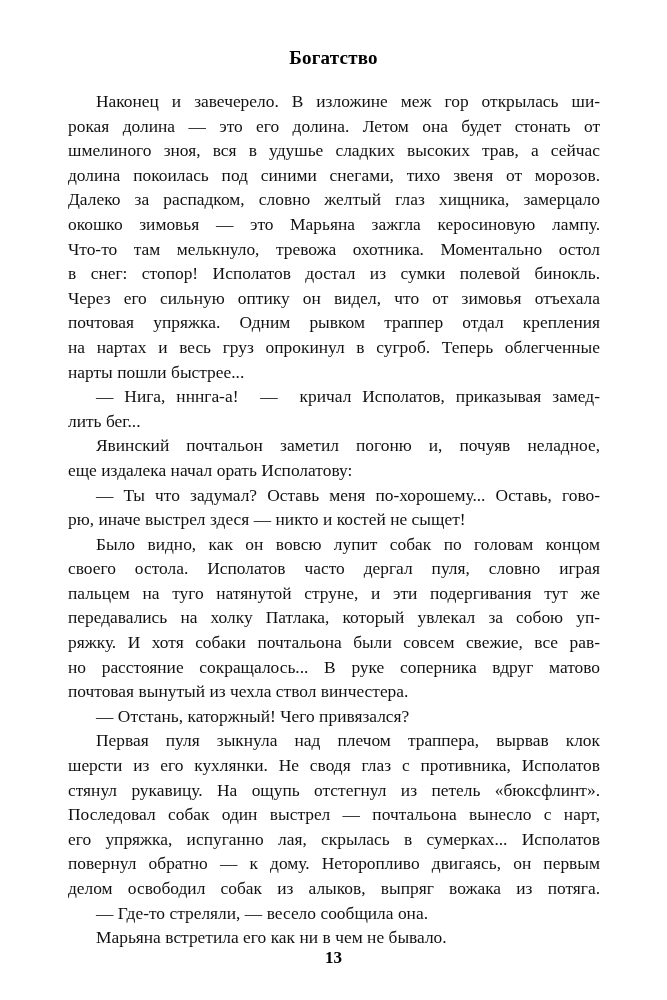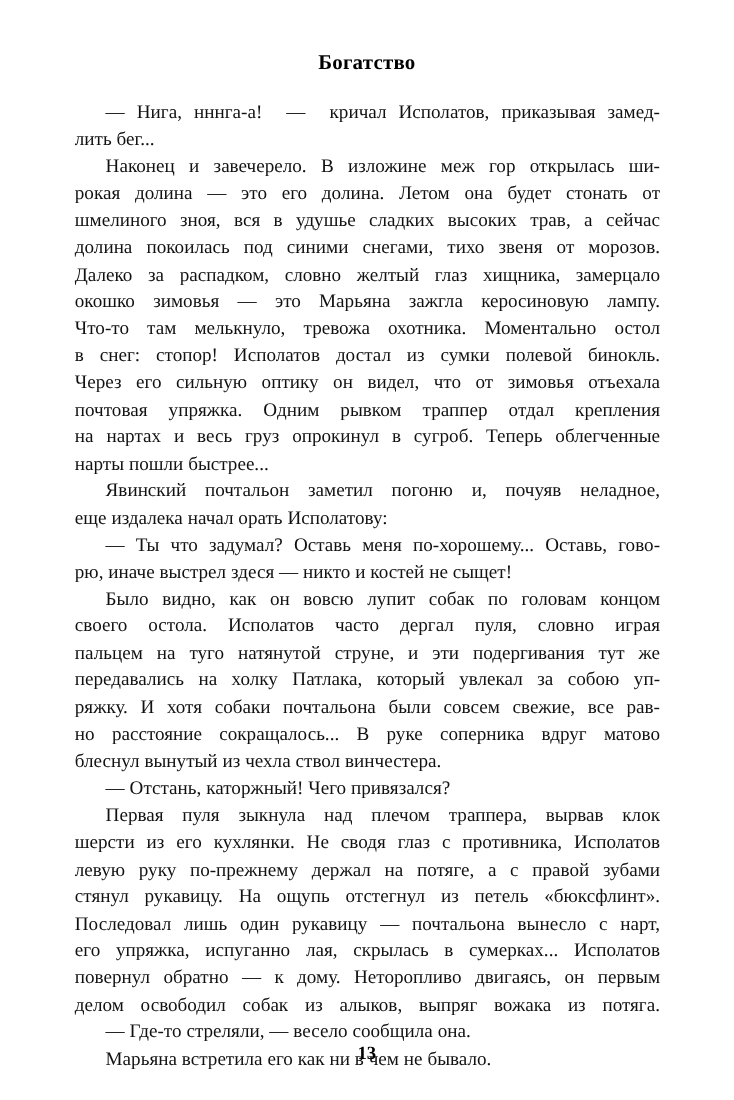--- a/index.html
+++ b/index.html
@@ -81,63 +81,62 @@
 </style>
 </head>
 <body>
 
 <div class="page">
 
   <div class="running-head">Богатство</div>
 
   <div class="textblock">
       <p class="para">
-        <span class="ln first">— Нига, нннга-а!  —  кричал Исполатов, приказывая замед-</span>
-        <span class="ln last">лить бег...</span>
-      </p>
-      <p class="para">
         <span class="ln first">Наконец и завечерело. В изложине меж гор открылась ши-</span>
         <span class="ln">рокая долина — это его долина. Летом она будет стонать от</span>
         <span class="ln">шмелиного зноя, вся в удушье сладких высоких трав, а сейчас</span>
         <span class="ln">долина покоилась под синими снегами, тихо звеня от морозов.</span>
         <span class="ln">Далеко за распадком, словно желтый глаз хищника, замерцало</span>
         <span class="ln">окошко зимовья — это Марьяна зажгла керосиновую лампу.</span>
         <span class="ln">Что-то там мелькнуло, тревожа охотника. Моментально остол</span>
         <span class="ln">в снег: стопор! Исполатов достал из сумки полевой бинокль.</span>
         <span class="ln">Через его сильную оптику он видел, что от зимовья отъехала</span>
         <span class="ln">почтовая упряжка. Одним рывком траппер отдал крепления</span>
         <span class="ln">на нартах и весь груз опрокинул в сугроб. Теперь облегченные</span>
         <span class="ln last">нарты пошли быстрее...</span>
+      </p>
+      <p class="para">
+        <span class="ln first">— Нига, нннга-а!  —  кричал Исполатов, приказывая замед-</span>
+        <span class="ln last">лить бег...</span>
       </p>
       <p class="para">
         <span class="ln first">Явинский почтальон заметил погоню и, почуяв неладное,</span>
         <span class="ln last">еще издалека начал орать Исполатову:</span>
       </p>
       <p class="para">
         <span class="ln first">— Ты что задумал? Оставь меня по-хорошему... Оставь, гово-</span>
         <span class="ln last">рю, иначе выстрел здеся — никто и костей не сыщет!</span>
       </p>
       <p class="para">
         <span class="ln first">Было видно, как он вовсю лупит собак по головам концом</span>
         <span class="ln">своего остола. Исполатов часто дергал пуля, словно играя</span>
         <span class="ln">пальцем на туго натянутой струне, и эти подергивания тут же</span>
         <span class="ln">передавались на холку Патлака, который увлекал за собою уп-</span>
         <span class="ln">ряжку. И хотя собаки почтальона были совсем свежие, все рав-</span>
         <span class="ln">но расстояние сокращалось... В руке соперника вдруг матово</span>
-        <span class="ln last">блеснул вынутый из чехла ствол винчестера.</span>
+        <span class="ln last">почтовая вынутый из чехла ствол винчестера.</span>
       </p>
       <p class="para">
         <span class="ln first last">— Отстань, каторжный! Чего привязался?</span>
       </p>
       <p class="para">
         <span class="ln first">Первая пуля зыкнула над плечом траппера, вырвав клок</span>
         <span class="ln">шерсти из его кухлянки. Не сводя глаз с противника, Исполатов</span>
-        <span class="ln">левую руку по-прежнему держал на потяге, а с правой зубами</span>
         <span class="ln">стянул рукавицу. На ощупь отстегнул из петель «бюксфлинт».</span>
-        <span class="ln">Последовал лишь один рукавицу — почтальона вынесло с нарт,</span>
+        <span class="ln">Последовал собак один выстрел — почтальона вынесло с нарт,</span>
         <span class="ln">его упряжка, испуганно лая, скрылась в сумерках... Исполатов</span>
         <span class="ln">повернул обратно — к дому. Неторопливо двигаясь, он первым</span>
         <span class="ln">делом освободил собак из алыков, выпряг вожака из потяга.</span>
       </p>
       <p class="para">
         <span class="ln first last">— Где-то стреляли, — весело сообщила она.</span>
       </p>
       <p class="para">
         <span class="ln first last">Марьяна встретила его как ни в чем не бывало.</span>
       </p>

